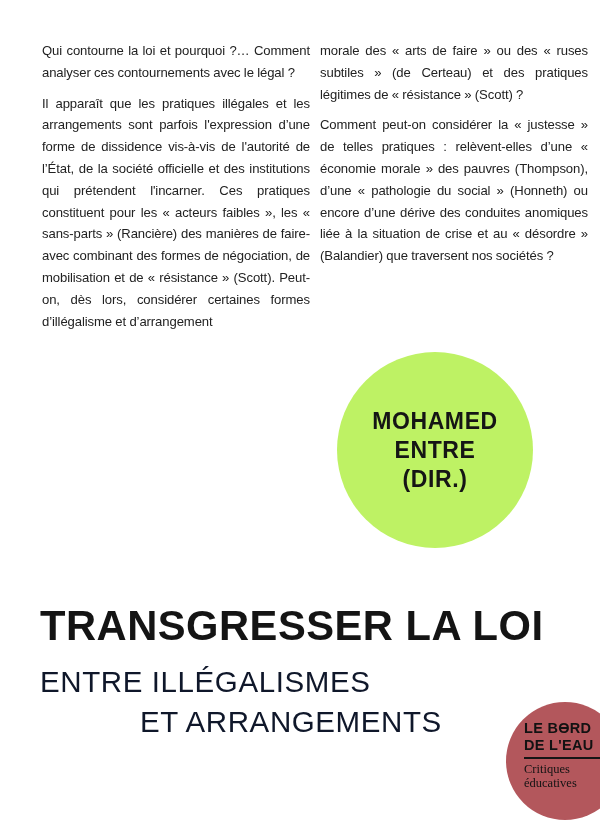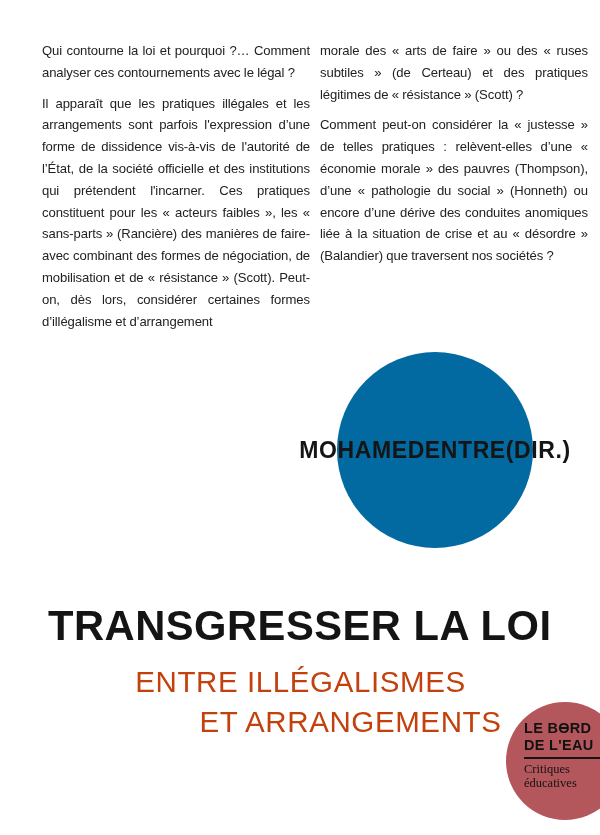--- a/index.html
+++ b/index.html
@@ -46,41 +46,41 @@
   .col p:last-child { margin-bottom: 0; }
 
   
   .author-disc {
     position: absolute;
     left: 337px;
     top: 352px;
     width: 196px;
     height: 196px;
     border-radius: 50%;
-    background: #0369a1;
+    background: #bef264;
     display: flex;
-    flex-direction: row;
+    flex-direction: column;
     align-items: center;
     justify-content: center;
   }
   .author-disc .a-line {
     font-family: "Liberation Sans", sans-serif;
     font-size: 23px;
     font-weight: 700;
     line-height: 29px;
     letter-spacing: 0.6px;
     color: #151515;
     text-align: center;
     white-space: nowrap;
   }
 
   
   .title-block {
     position: absolute;
-    left: 48px;
+    left: 40px;
     top: 600px;
     width: 505px;
   }
   .main-title {
     font-family: "Liberation Sans Narrow", "Liberation Sans", sans-serif;
     font-size: 43px;
     font-weight: 700;
     letter-spacing: 0.5px;
     line-height: 50px;
     color: #141414;
@@ -88,24 +88,23 @@
     transform: scaleX(0.97);
     transform-origin: left center;
     white-space: nowrap;
   }
   .sub-title {
     font-family: "Liberation Sans Narrow", "Liberation Sans", sans-serif;
     font-size: 29.5px;
     font-weight: 400;
     letter-spacing: 0.6px;
     line-height: 40px;
-    color: #c2410c;
+    color: #0f172a;
     margin: 0;
     white-space: nowrap;
-    text-align: center;
   }
   .sub-line-1 { margin-top: 12px; margin-left: 0px; }
   .sub-line-2 { margin-left: 100px; }
 
   
   .publisher-mark {
     position: absolute;
     left: 506px;
     top: 702px;
     width: 118px;

